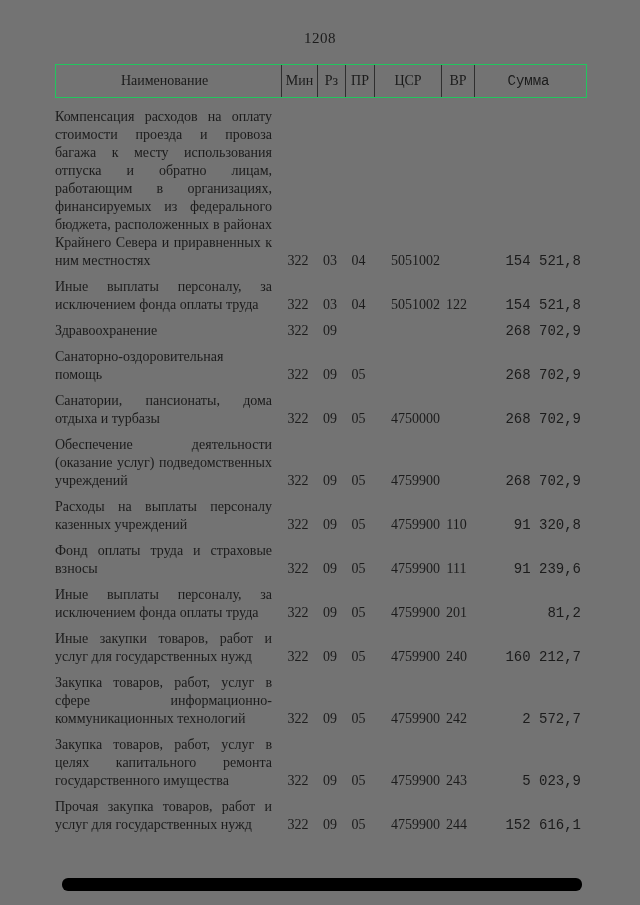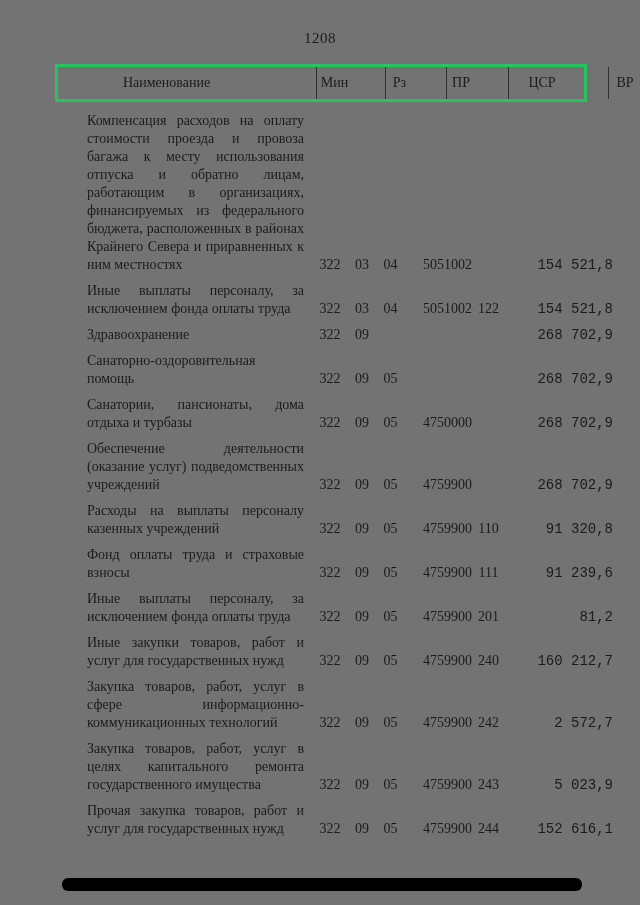--- a/index.html
+++ b/index.html
@@ -27,23 +27,22 @@
   }
   .doc-table {
     position: absolute;
     top: 64px;
     left: 55px;
     width: 532px;
   }
   .thead {
     display: grid;
     grid-template-columns: 225px 36px 28px 29px 67px 33px 112px;
-    border: 3px solid #22c55e;
-    box-sizing: border-box;
-    gap: 33px;
+    border: 1px solid #22c55e;
+    box-sizing: border-box;
   }
   .thead .hcell {
     border-left: 1px solid #2f2f2f;
     height: 32px;
     display: flex;
     align-items: center;
     justify-content: center;
     font-size: 14px;
     box-sizing: border-box;
   }
@@ -51,21 +50,20 @@
     border-left: none;
   }
   .tbody {
     padding-top: 6px;
   }
   .trow {
     display: grid;
     grid-template-columns: 225px 36px 28px 29px 67px 33px 112px;
     align-items: end;
     padding: 4px 0 4px 0;
-    margin-left: 32px;
   }
   .cell {
     font-size: 14px;
     line-height: 18px;
   }
   .c-name {
     text-align: justify;
     text-justify: inter-word;
     padding-right: 8px;
     box-sizing: border-box;

